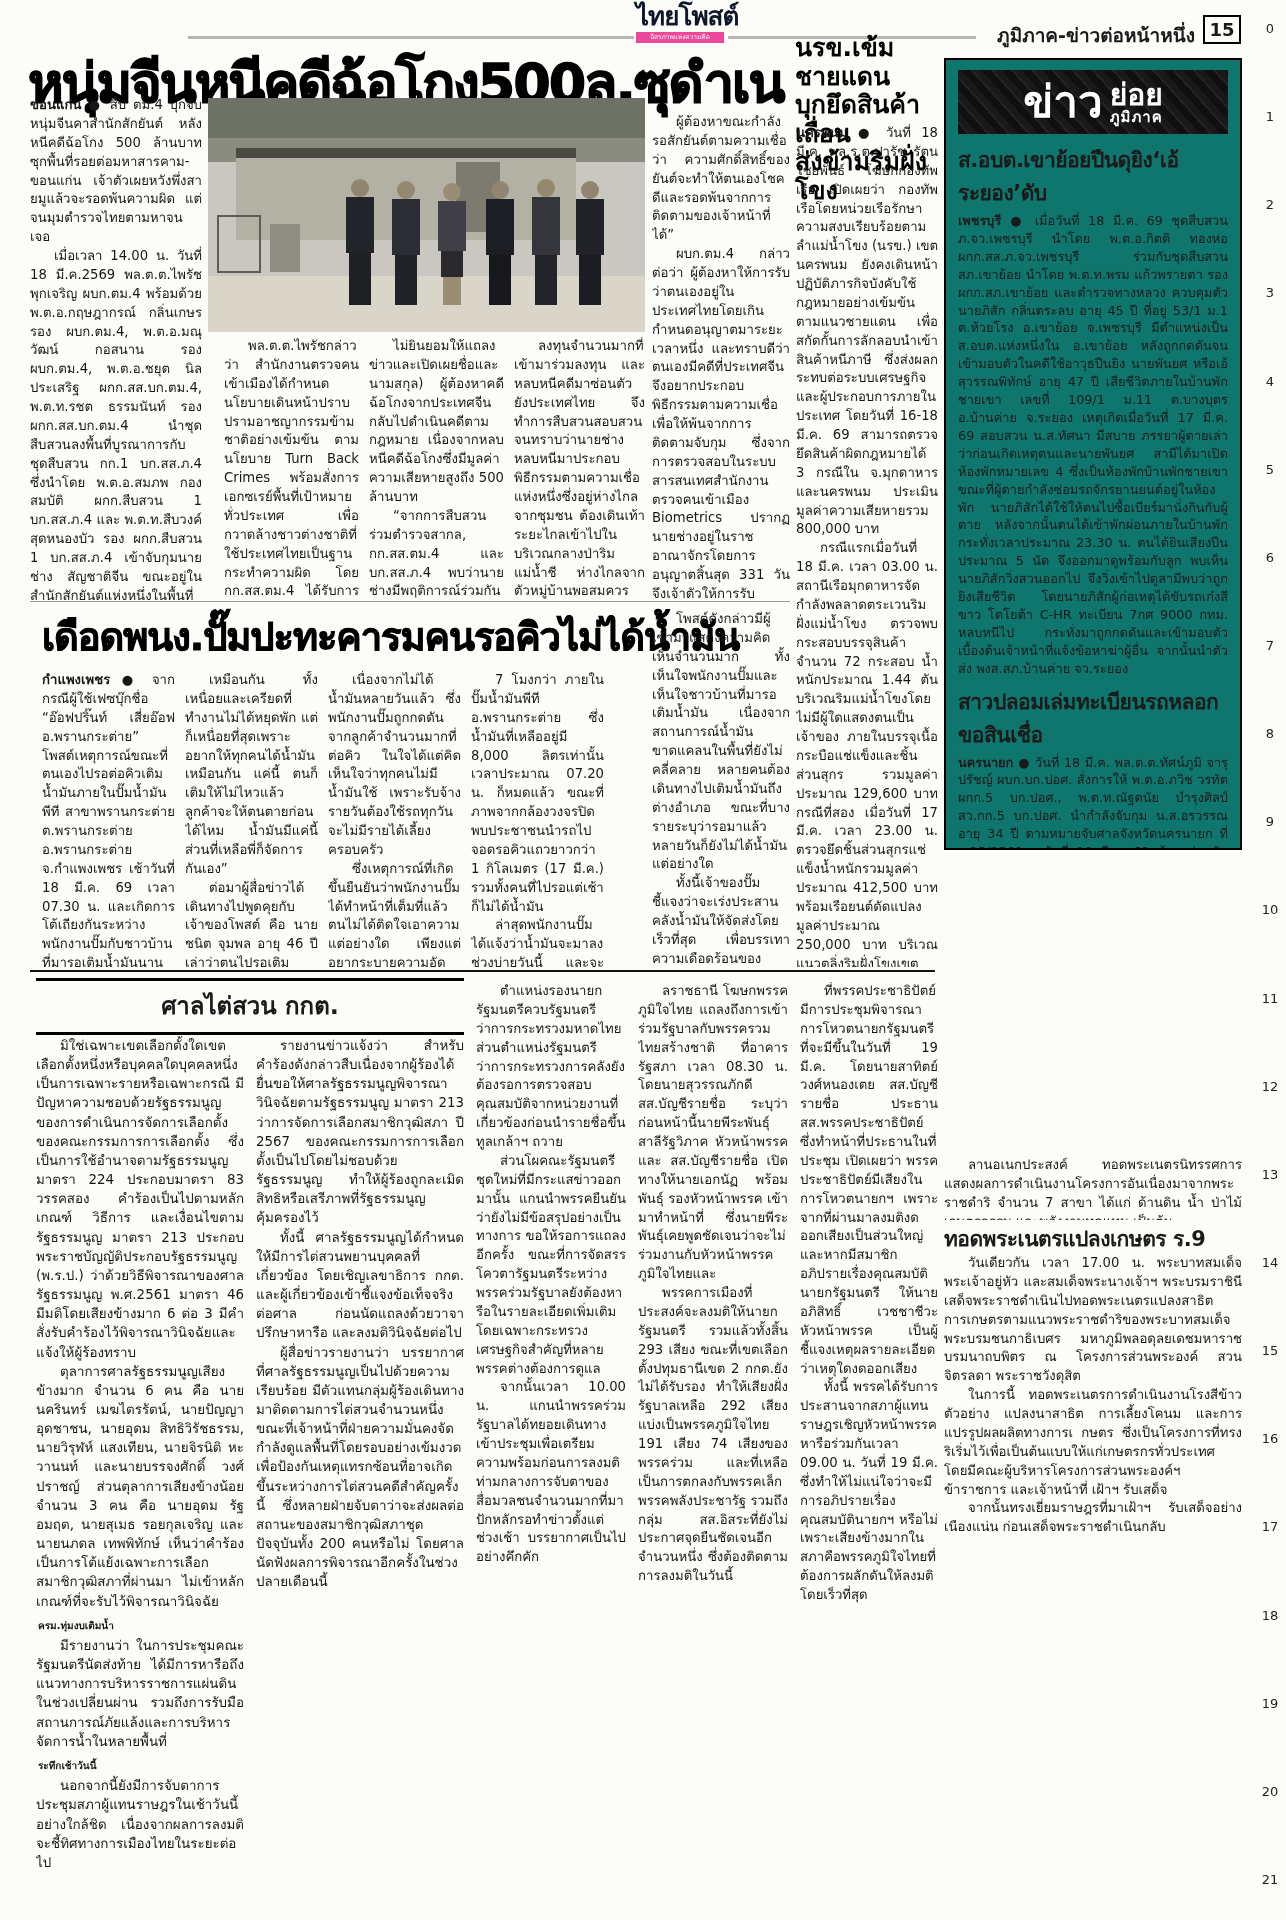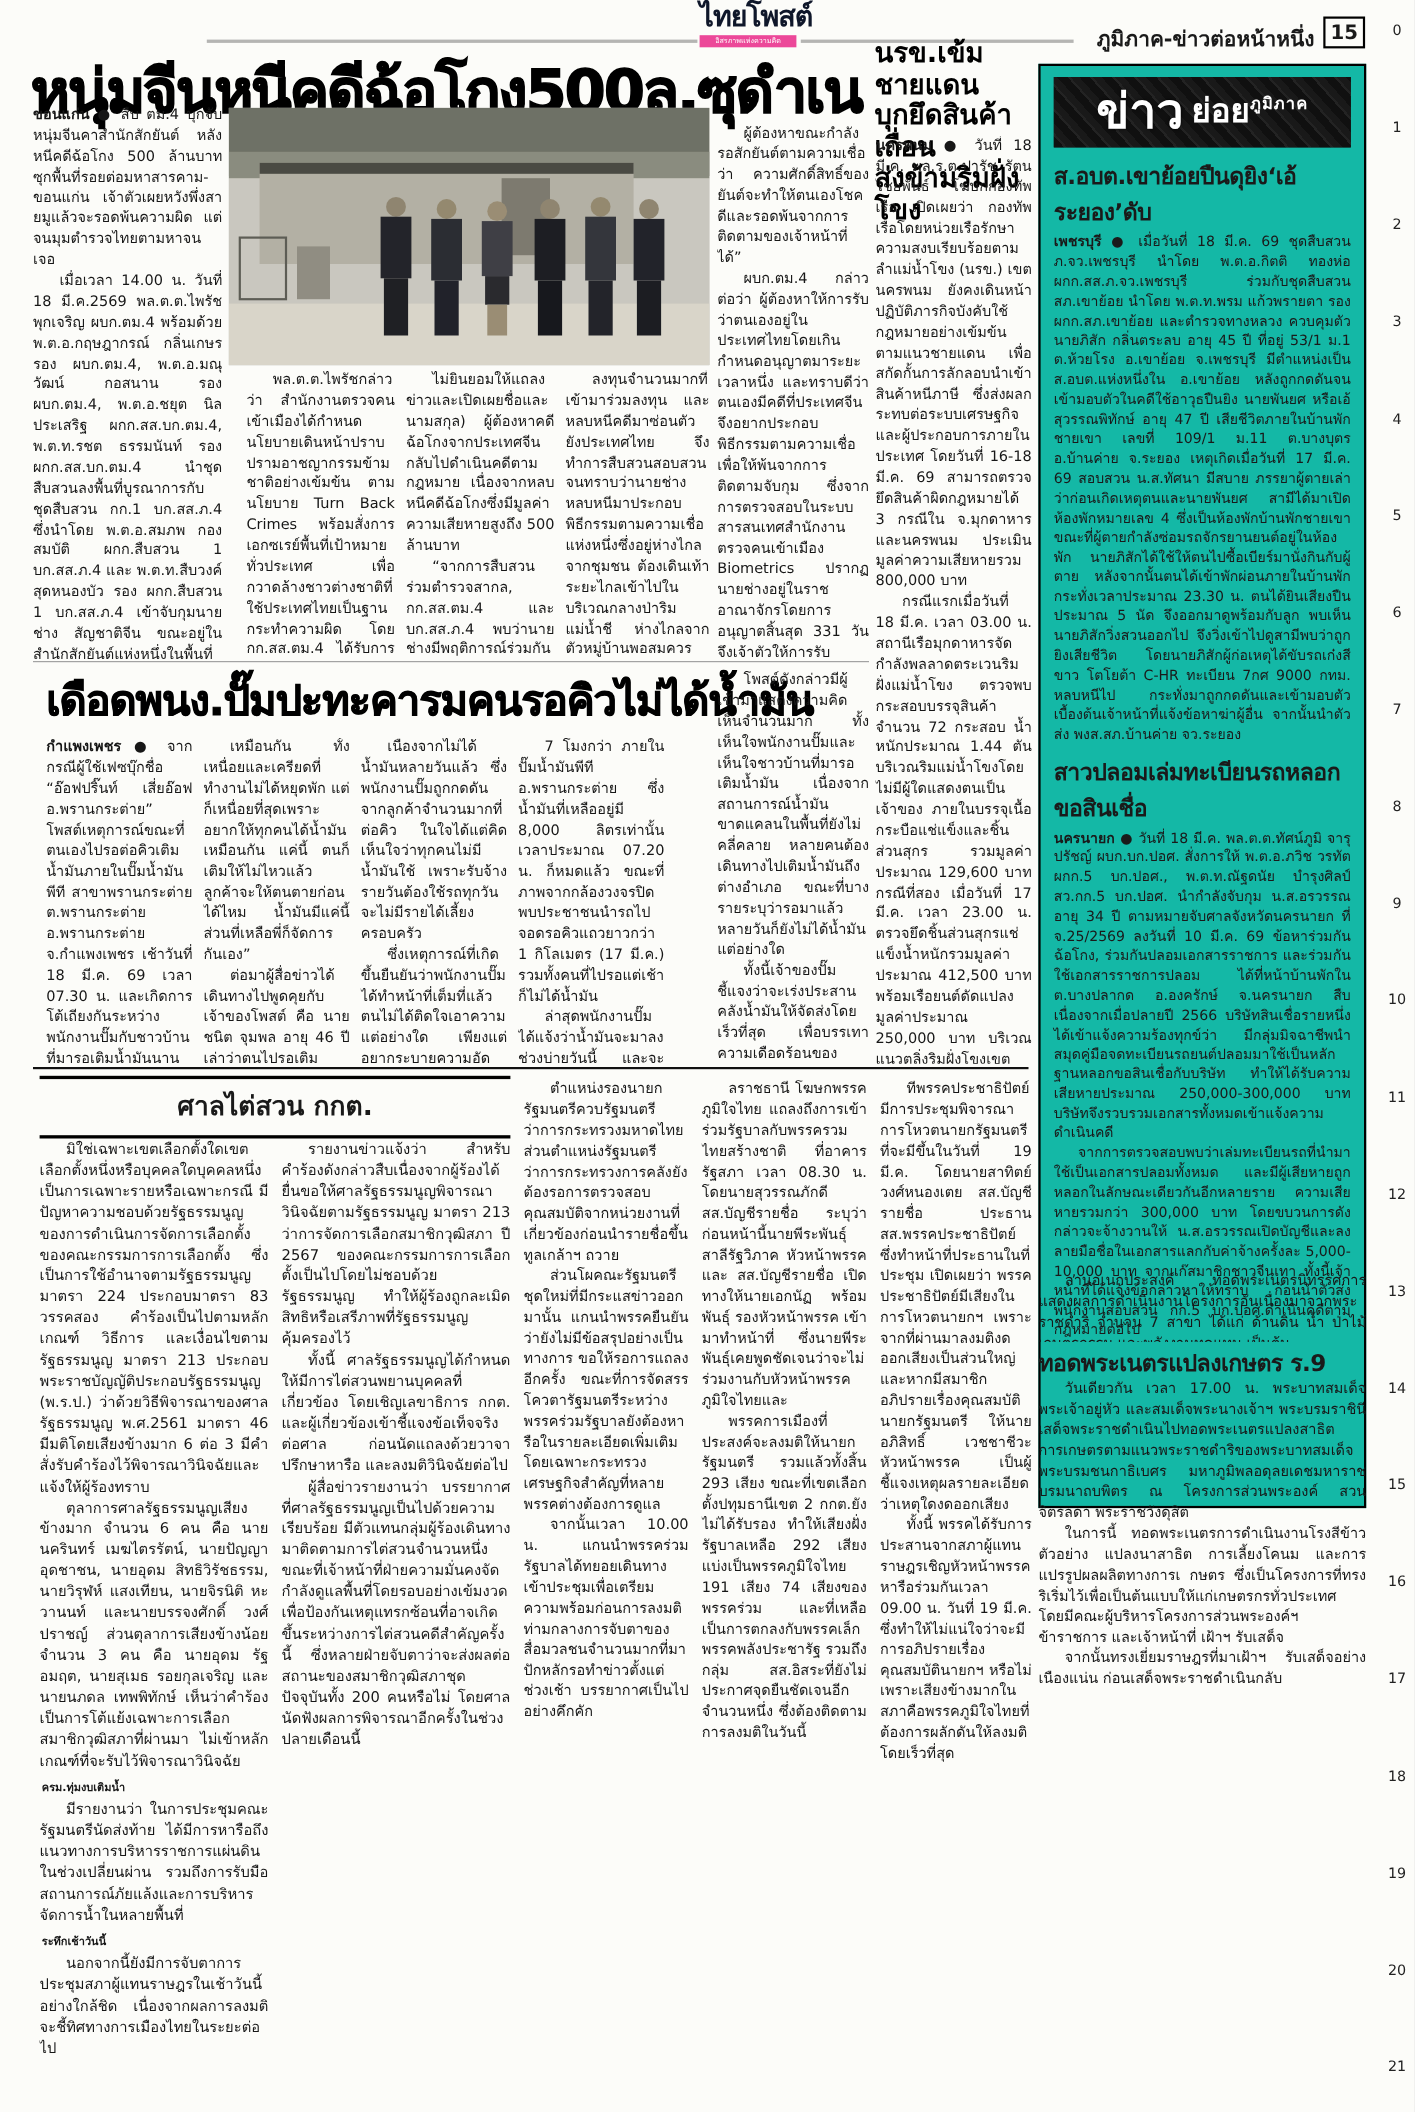--- a/index.html
+++ b/index.html
@@ -41,24 +41,24 @@
   .c-m4 {left:514px; top:337px; width:131px; height:264px;}
   .c-m5 {left:652px; top:113px; width:138px; height:488px;}
   .c-nrk {left:796px; top:124px; width:142px; height:843px;}
   .c-p1 {left:42px; top:671px; width:133px; height:296px;}
   .c-p2 {left:185px; top:671px; width:133px; height:296px;}
   .c-p3 {left:328px; top:671px; width:133px; height:296px;}
   .c-p4 {left:471px; top:671px; width:133px; height:296px;}
   .c-p5 {left:652px; top:610px; width:138px; height:357px;}
 
   
-  .briefs-box { position:absolute; left:944px; top:58px; width:298px; height:1313px; border:2px solid #000; background:#14b8a6; padding:10px 12px; overflow:hidden; }
+  .briefs-box { position:absolute; left:944px; top:58px; width:298px; height:792px; border:2px solid #000; background:#0f766e; padding:10px 12px; overflow:hidden; }
   .briefs-logo { height:64px; background:#141414; background-image:repeating-linear-gradient(48deg,#101010 0 7px,#232323 7px 9px,#191919 9px 15px); display:flex; align-items:center; justify-content:center; gap:7px; margin-bottom:9px; }
   .briefs-logo .w1 { color:#fff; font-size:44px; font-weight:bold; line-height:1; text-shadow:0 0 3px #000; }
-  .briefs-logo .stack { display:flex; flex-direction:row; align-items:flex-start; line-height:1; }
+  .briefs-logo .stack { display:flex; flex-direction:column; align-items:flex-start; line-height:1; }
   .briefs-logo .w2 { color:#fff; font-size:30px; font-weight:bold; }
   .briefs-logo .w3 { color:#fff; font-size:15px; font-weight:bold; letter-spacing:1px; }
   .brief-head { font-size:21px; font-weight:bold; margin:7px 0 3px; letter-spacing:-0.5px; }
   .brief-body { font-size:12.8px; line-height:1.4; text-align:justify; }
   .brief-body .para { text-indent:22px; }
   .brief-body .para.lead { text-indent:0; }
 
   
   .bottom-header { position:absolute; left:36px; top:978px; width:428px; border-top:3px solid #000; border-bottom:3px solid #000; text-align:center; font-size:24px; font-weight:bold; padding:5px 0 7px; }
   .c-bA {left:36px;  top:1036px; width:208px; height:854px; font-size:13.4px;}

